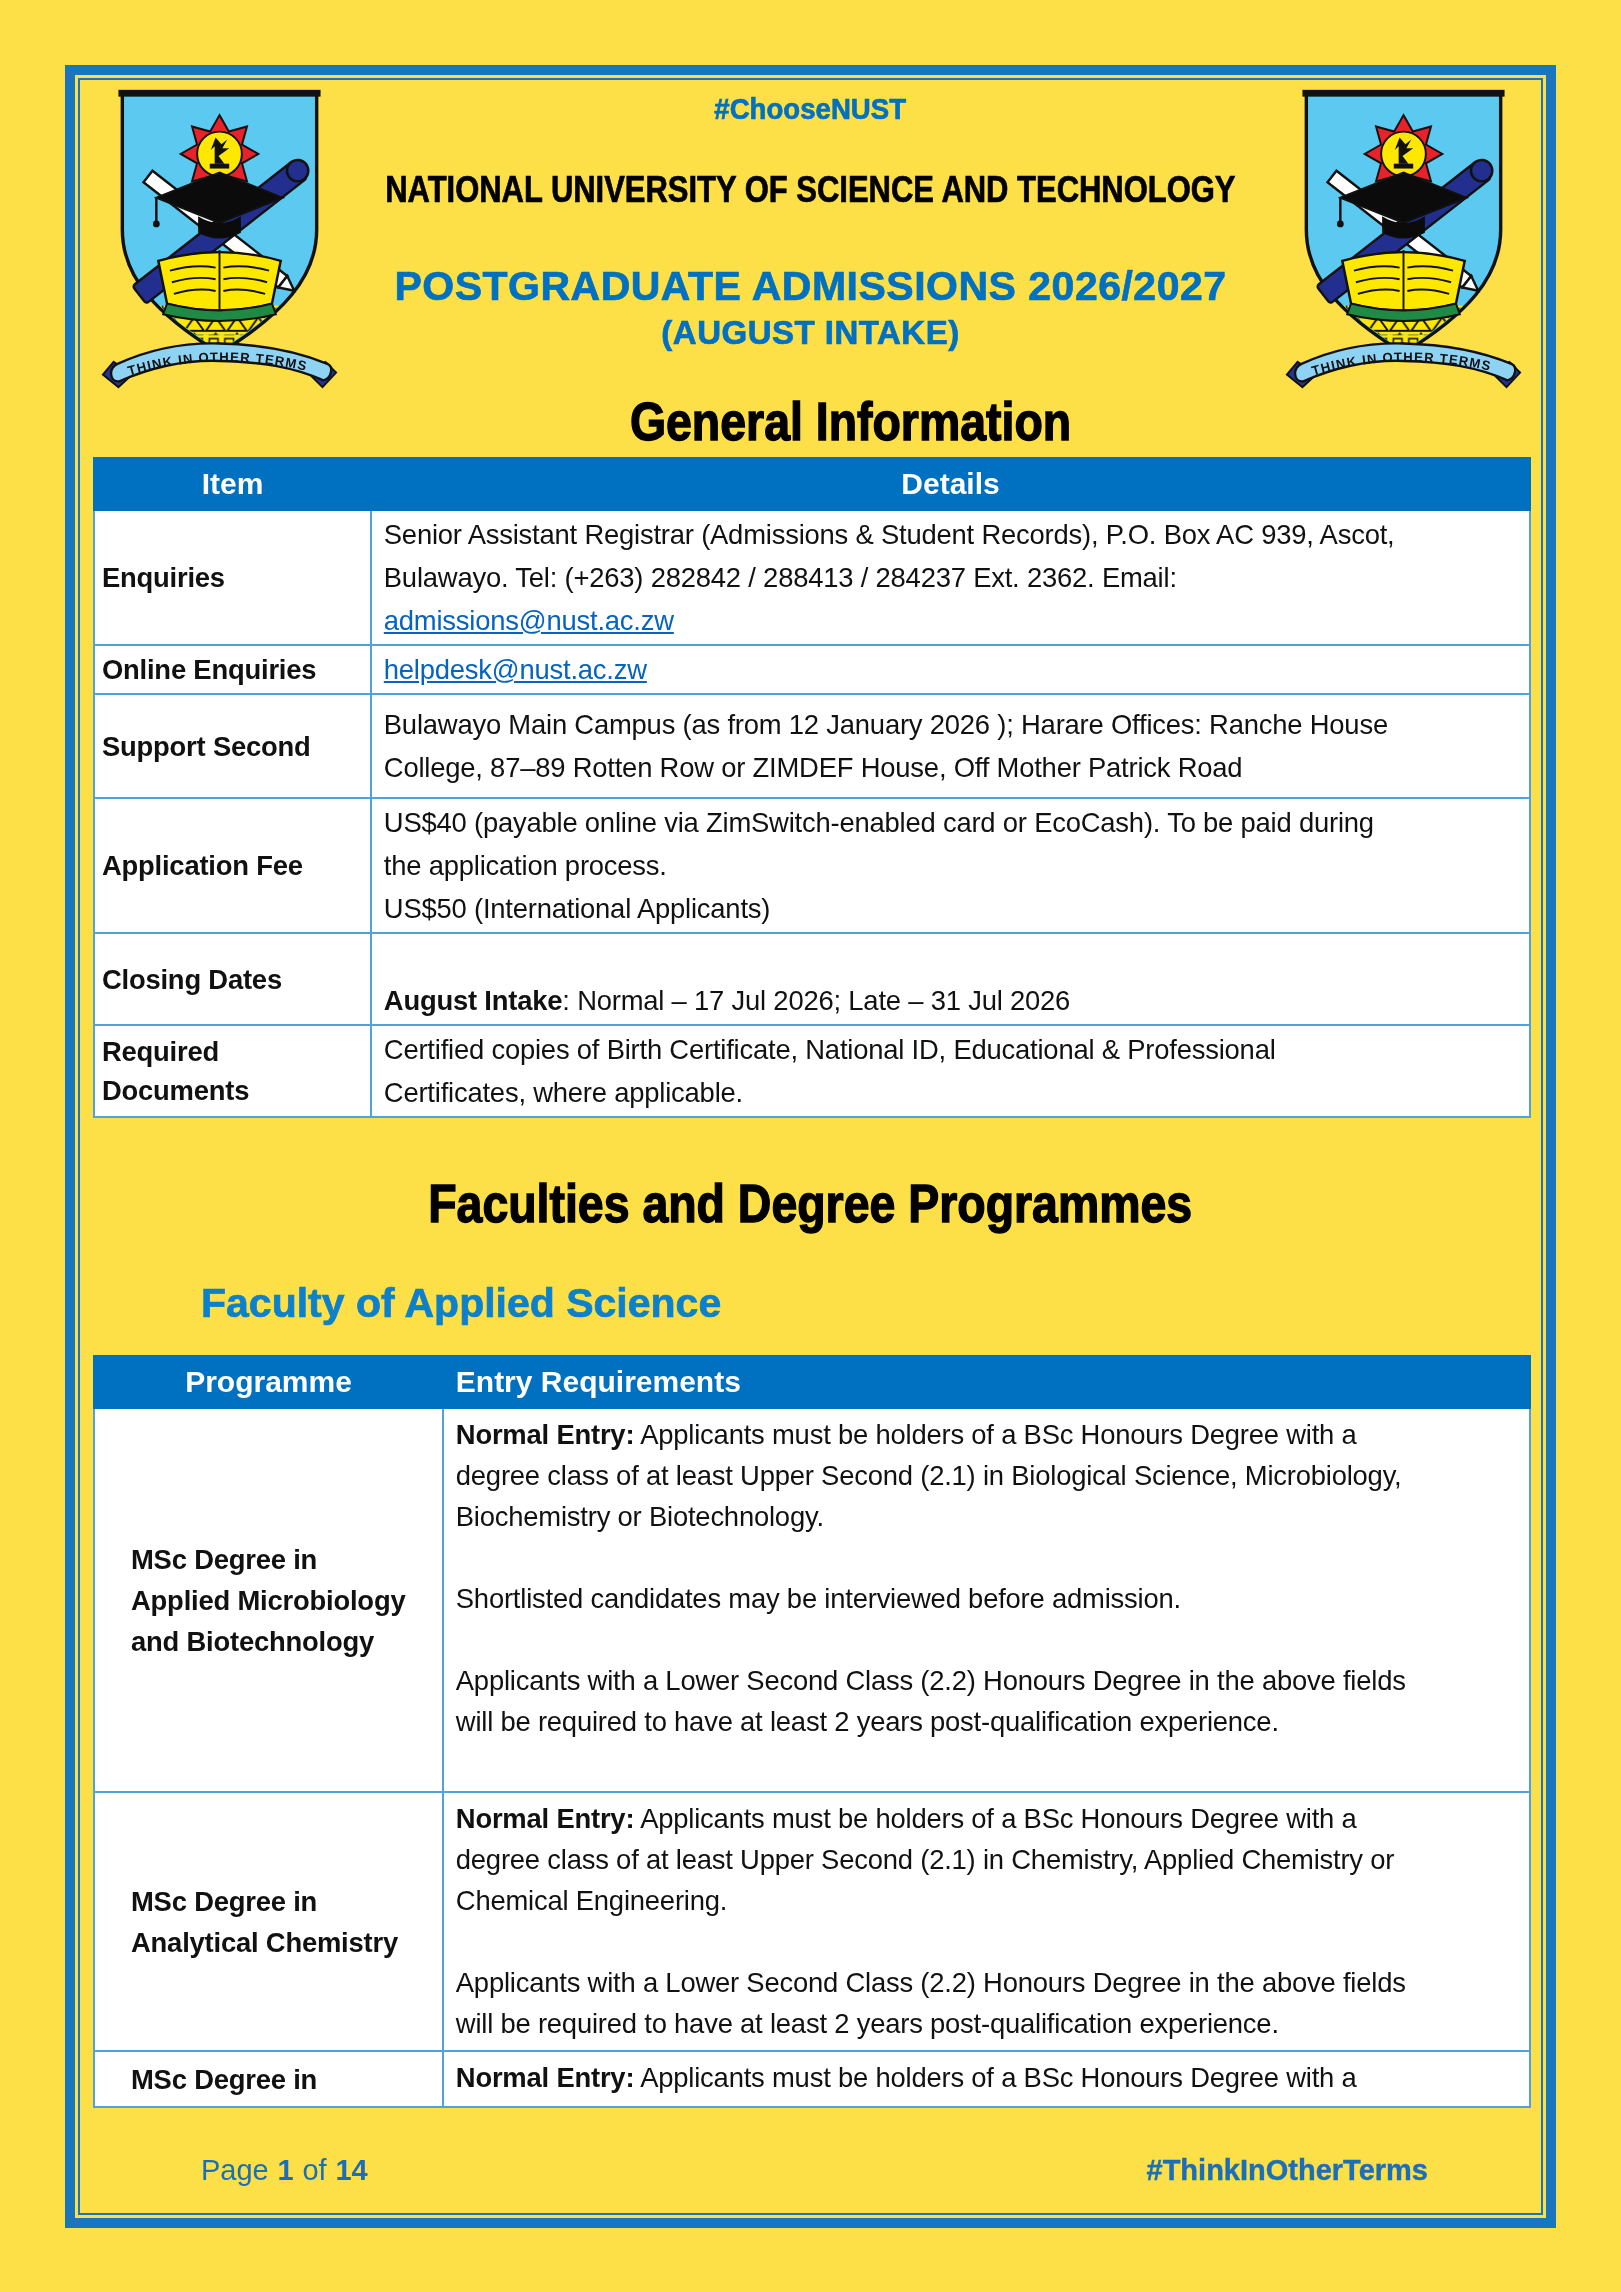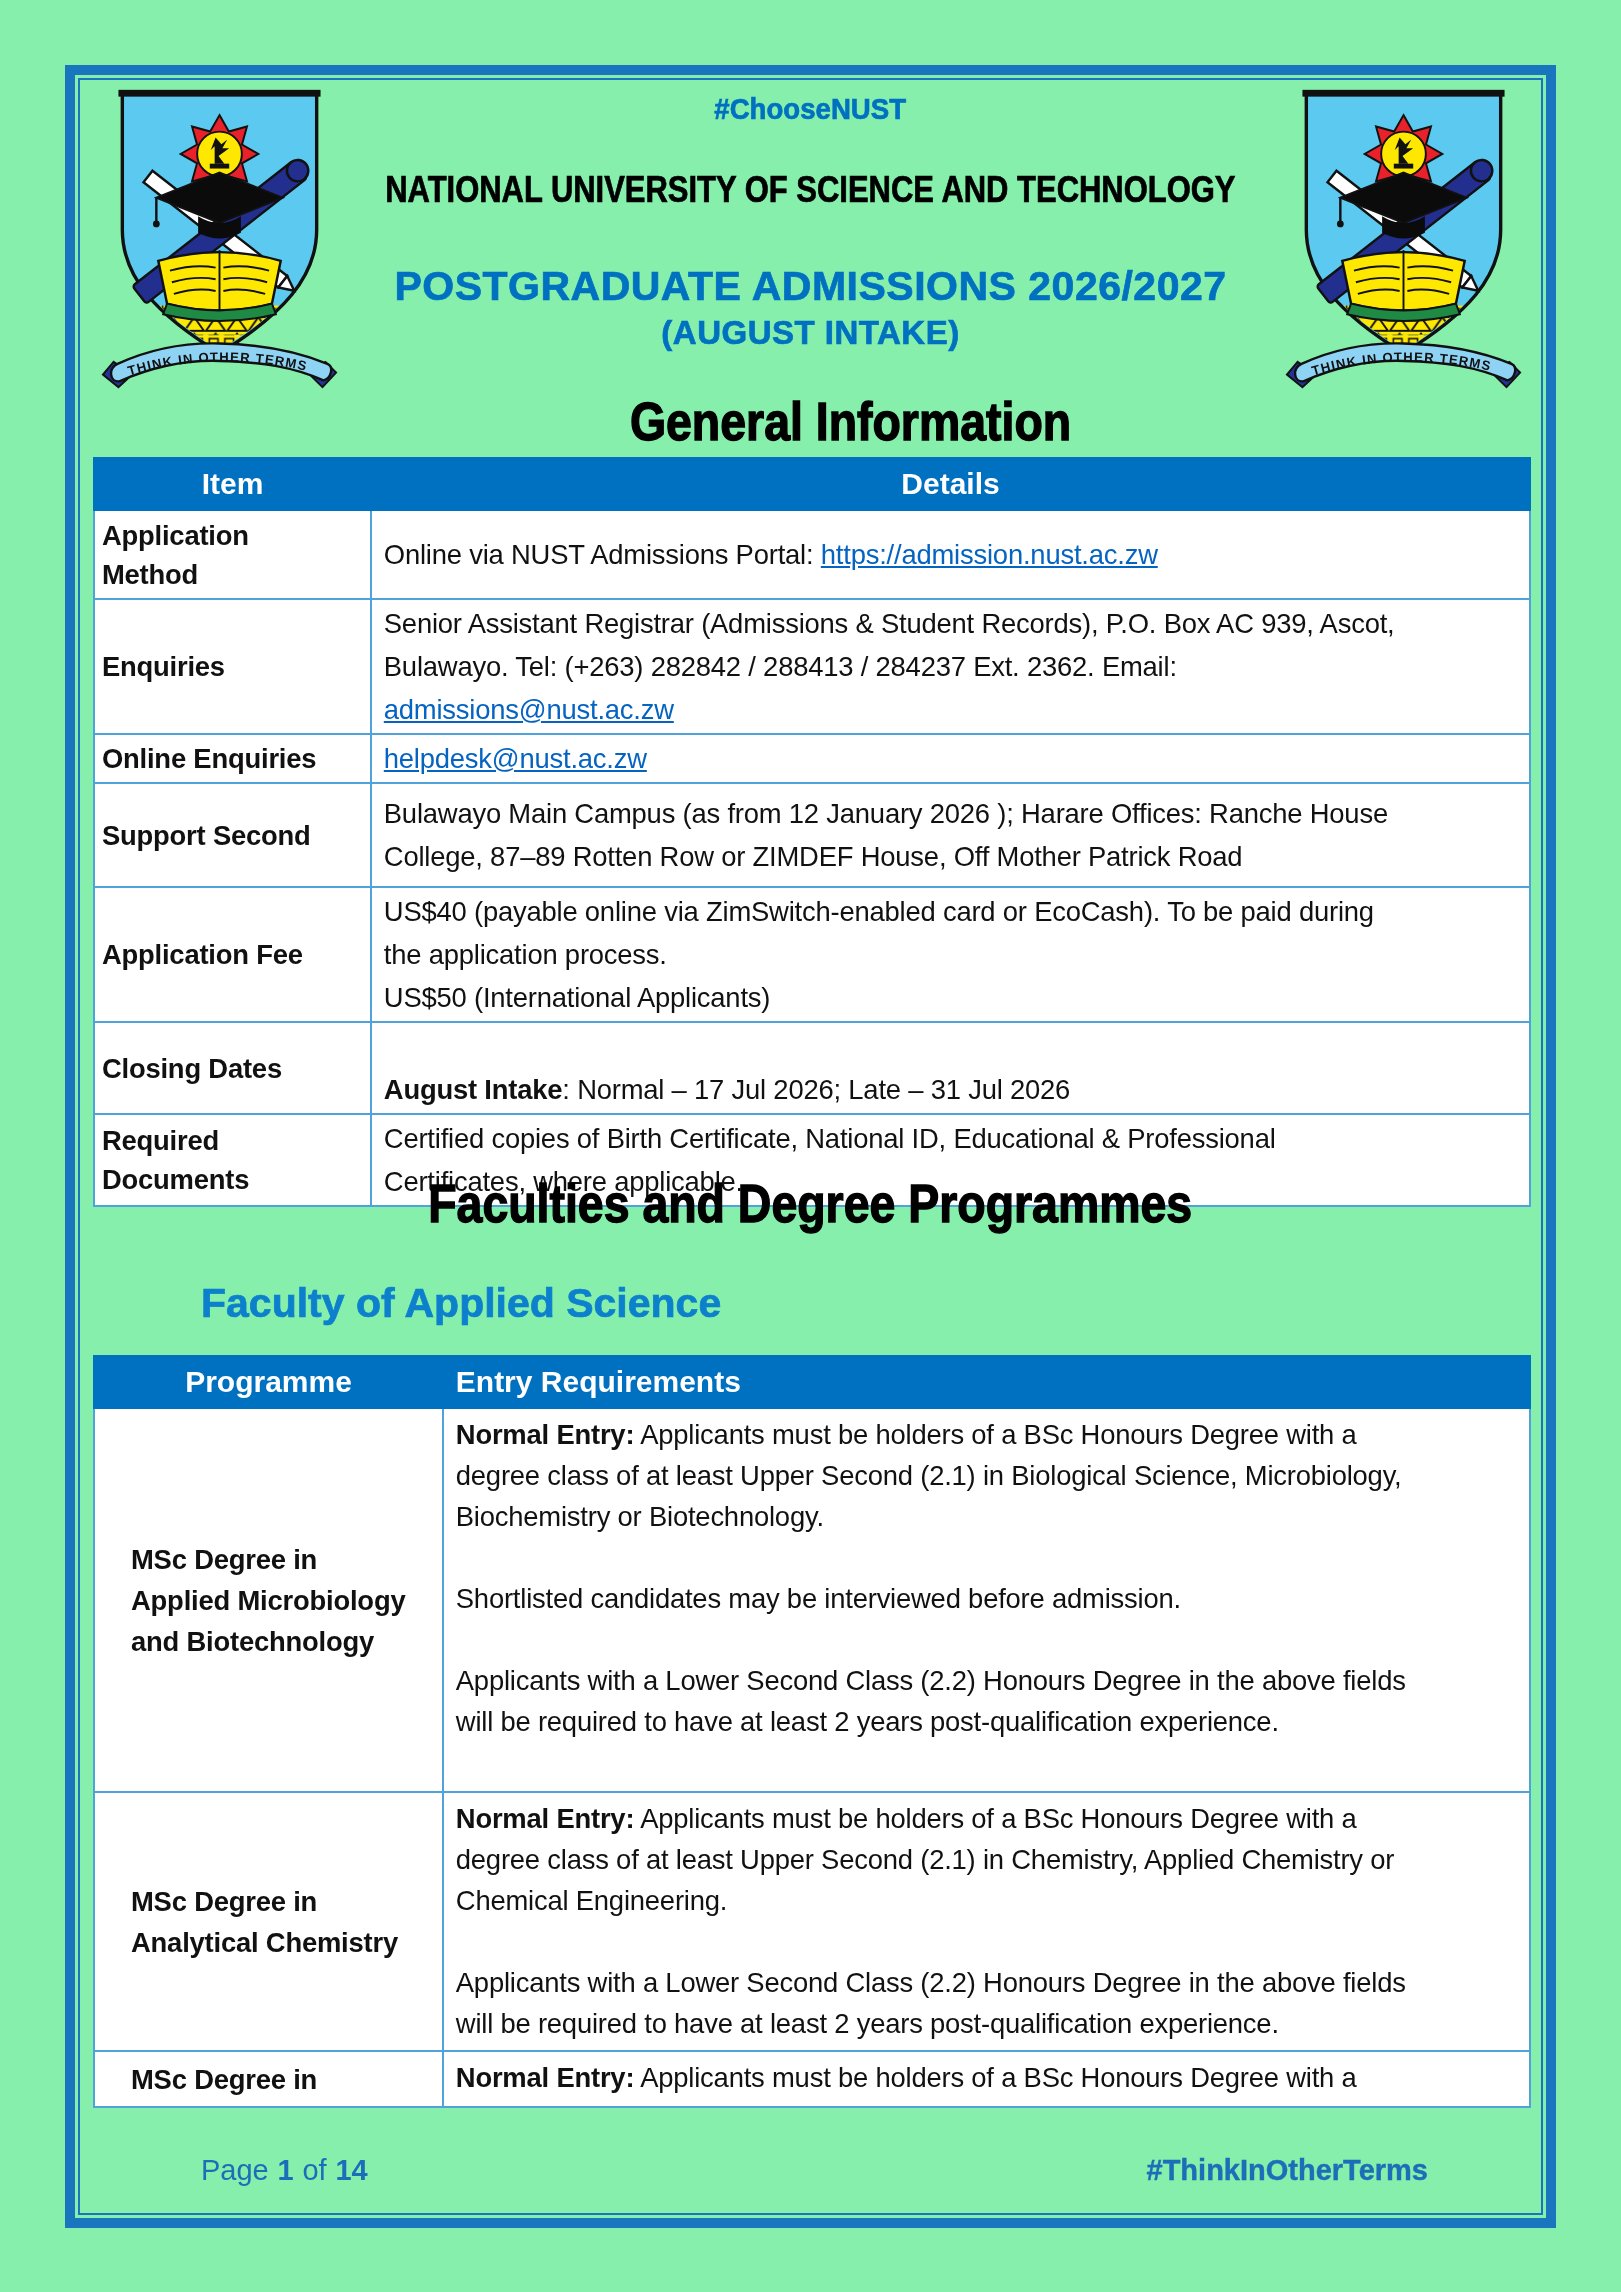--- a/index.html
+++ b/index.html
@@ -5,21 +5,21 @@
   :root{
     --blue:#0070C0;
     --link:#0563C1;
     --cellborder:#4FA3DA;
     --pageborder:#1976BE;
     --facultyblue:#0C80CC;
     --footerblue:#1B6FB8;
   }
   html,body{margin:0;padding:0;background:#fff;}
   .sheet{
-    position:relative;width:1621px;height:2293px;background:#86efac;
+    position:relative;width:1621px;height:2293px;background:#fde047;
     font-family:"Liberation Sans",sans-serif;color:#111;overflow:hidden;
   }
   .frame-outer{position:absolute;left:65px;top:65px;right:65px;bottom:65px;border:10.8px solid var(--pageborder);}
   .frame-inner{position:absolute;left:78px;top:78px;right:78px;bottom:78px;border:2.9px solid var(--pageborder);}
   .center-line{position:absolute;left:0;width:100%;text-align:center;white-space:nowrap;}
   .condense{display:inline-block;transform:scaleX(.86);transform-origin:50% 50%;}
   .condense-sm{display:inline-block;transform:scaleX(.92);transform-origin:50% 50%;}
   .heavy{-webkit-text-stroke:1.4px currentColor;}
   .semiheavy{-webkit-text-stroke:0.7px currentColor;}
   .hashtag-top{top:92px;font-size:30px;font-weight:bold;color:var(--blue);}
@@ -147,24 +147,20 @@
         <col style="width:277px">
         <col style="width:1159px">
       </colgroup>
     <thead>
       <tr>
         <th>Item</th>
         <th>Details</th>
       </tr>
     </thead>
     <tbody>
-        <tr style="height: 89px;">
-          <td class="item-cell">Application Method</td>
-          <td class="details-cell"><span>Online via NUST Admissions Portal: </span><a href="#" class="doc-link">https://admission.nust.ac.zw</a></td>
-        </tr>
         <tr style="height: 132px;">
           <td class="item-cell">Enquiries</td>
           <td class="details-cell"><span>Senior Assistant Registrar (Admissions &amp; Student Records), P.O. Box AC 939, Ascot,
 Bulawayo. Tel: (+263) 282842 / 288413 / 284237 Ext. 2362. Email:
 </span><a href="#" class="doc-link">admissions@nust.ac.zw</a></td>
         </tr>
         <tr style="height: 48px;">
           <td class="item-cell">Online Enquiries</td>
           <td class="details-cell"><a href="#" class="doc-link">helpdesk@nust.ac.zw</a></td>
         </tr>

